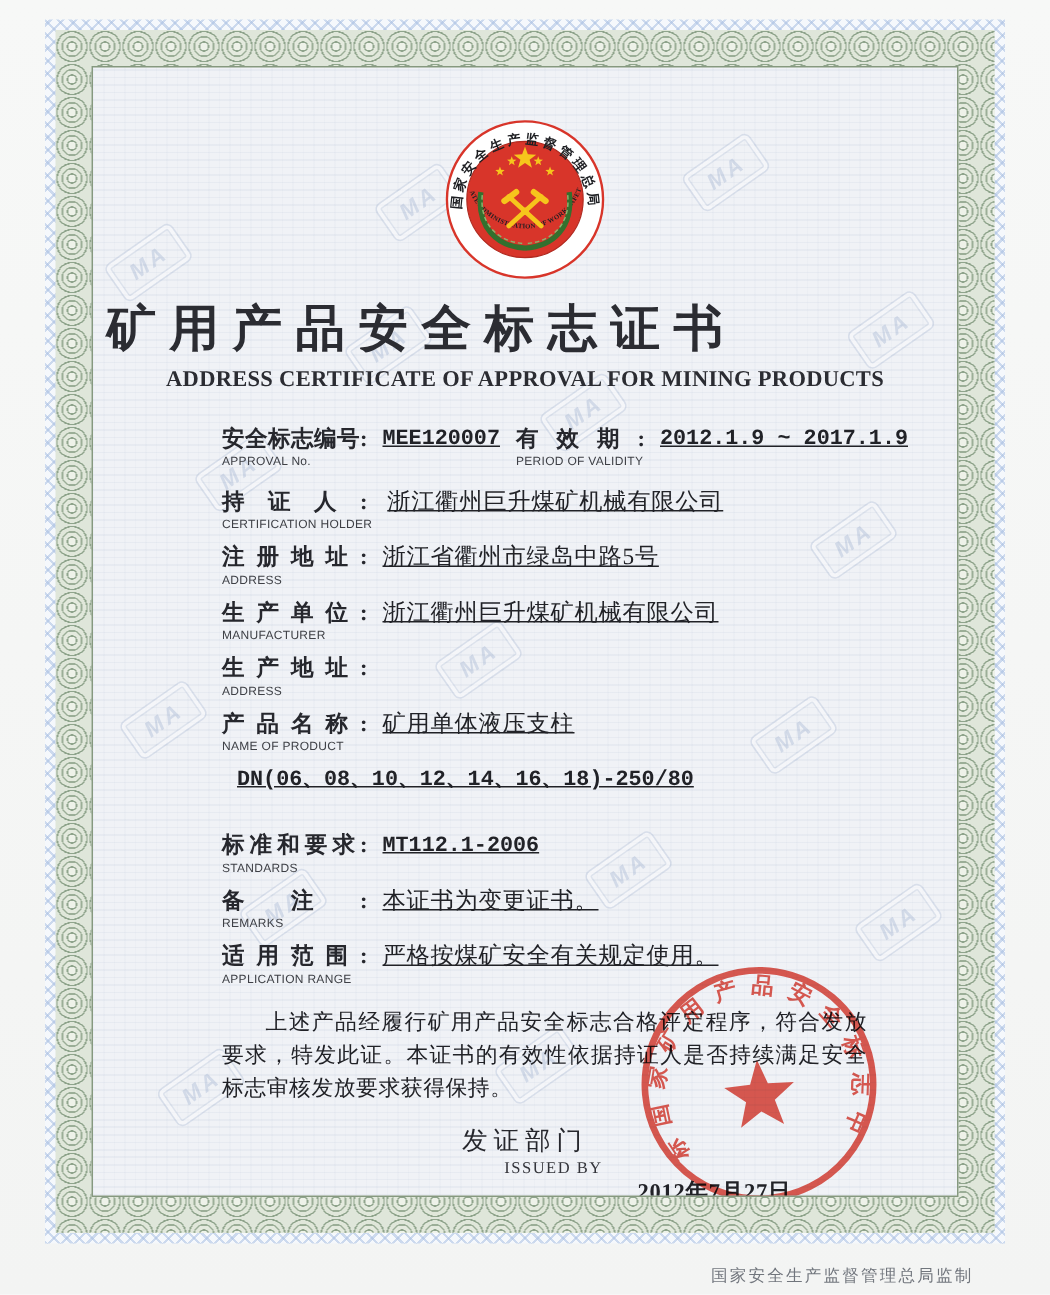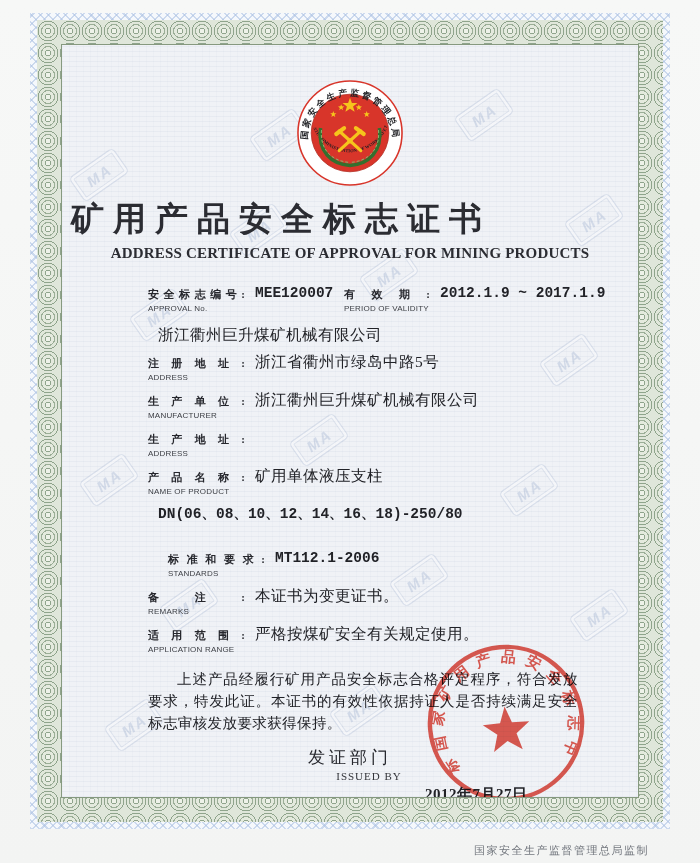--- a/index.html
+++ b/index.html
@@ -43,33 +43,33 @@
   .title-zh { margin-top:10px; font-size:33px; font-weight:700;
               letter-spacing:9px; text-indent:9px; color:#2b2c32; }
   .title-en { margin-top:3px; text-align:center; font-size:15px; font-weight:700;
               letter-spacing:.2px; color:#2b2c32; }
 
   .row1 { position:relative; margin-top:22px; padding-left:86px; height:30px; }
   .pair { display:flex; align-items:flex-start; }
   .pair-validity { position:absolute; left:282px; top:0; }
 
   .fl { flex:none; }
-  .flabel { display:inline-block; width:97px; font-size:11px; font-weight:600;
+  .flabel { display:inline-block; width:97px; font-size:15px; font-weight:600;
             line-height:17px; text-align:justify; text-align-last:justify; color:#26272d; }
   .flabel.w84 { width:86px; }
   .fsub { font:400 8px "Liberation Sans", sans-serif; letter-spacing:.2px;
           color:#3e4046; margin-top:1px; white-space:nowrap; }
   .fval { margin-left:10px; font-size:15.5px; font-weight:500; line-height:18px;
-          letter-spacing:.5px; color:#212227; white-space:nowrap; }
+          letter-spacing:.5px; color:#212227; white-space:nowrap;text-decoration:underline; }
   .mono { font-family:"Liberation Mono", monospace; font-size:14.5px; font-weight:700;
           letter-spacing:0; }
 
   .fields { margin-top:12px; padding-left:86px; }
   .frow { display:flex; align-items:flex-start; margin-bottom:9px; }
-  .frow.gap { margin-top:26px;margin-left:20px; }
+  .frow.gap { margin-top:26px; }
 
   .paragraph { margin:14px 60px 0 86px; font-size:14.5px; line-height:22px;
                letter-spacing:.4px; text-align:justify; text-indent:2em; color:#212227; }
 
   .issued { margin-top:12px; text-align:center; }
   .issued-zh { font-size:17px; font-weight:500; letter-spacing:4px; color:#26272d; }
   .issued-en { font-size:11px; letter-spacing:1px; color:#33343a; margin-top:1px;padding-left:38px; }
 
   .date { position:absolute; left:363px; top:740px; font-size:15px; font-weight:700;
           letter-spacing:.5px; color:#212227; }
@@ -156,20 +156,24 @@
               <div class="fl">
                 <span class="flabel w84">有效期:</span>
                 <div class="fsub">PERIOD OF VALIDITY</div>
               </div>
               <div class="fval mono">2012.1.9 ~ 2017.1.9</div>
             </div>
           </div>
 
           <div class="fields">
             <div class="frow">
+              <div class="fl">
+                <span class="flabel">持证人:</span>
+                <div class="fsub">CERTIFICATION HOLDER</div>
+              </div>
               <div class="fval">浙江衢州巨升煤矿机械有限公司</div>
             </div>
             <div class="frow">
               <div class="fl">
                 <span class="flabel">注册地址:</span>
                 <div class="fsub">ADDRESS</div>
               </div>
               <div class="fval">浙江省衢州市绿岛中路5号</div>
             </div>
             <div class="frow">

